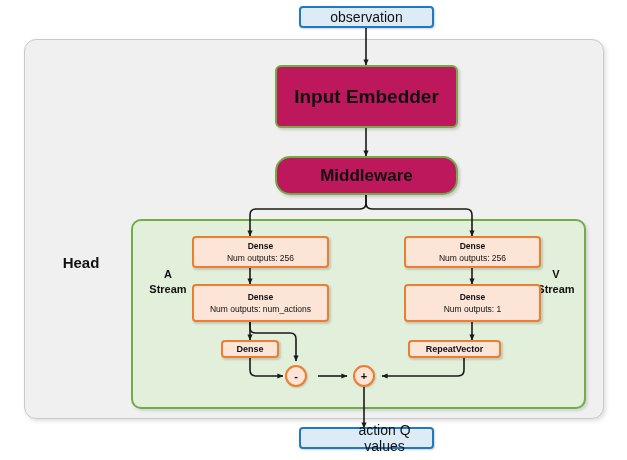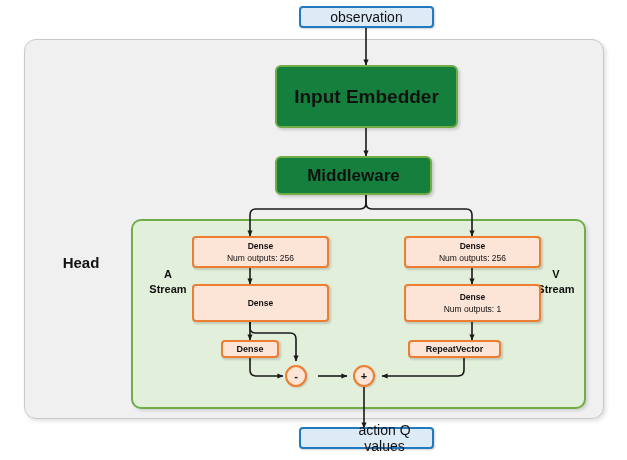--- a/index.html
+++ b/index.html
@@ -8,21 +8,21 @@
   #stage{position:relative;width:627px;height:460px;}
   svg.layer{position:absolute;left:0;top:0;width:627px;height:460px;}
 
   .node{position:absolute;box-sizing:border-box;display:flex;
         flex-direction:column;align-items:center;justify-content:center;
         text-align:center;}
 
   .io-node{background:#ddebf7;border:2px solid #1f7ac0;border-radius:4px;
            font-size:14px;color:#111;box-shadow:1px 1px 2px rgba(0,0,0,.18);}
 
-  .green-node{background:#15803d;border:2px solid #70ad47;border-radius:6px;
+  .green-node{background:#be185d;border:2px solid #70ad47;border-radius:6px;
               font-weight:bold;color:#111;
               box-shadow:2px 2px 3px rgba(0,0,0,.16);}
 
   .orange-node{background:#fce4d6;border:2px solid #ed7d31;border-radius:4px;
                color:#111;box-shadow:1.5px 1.5px 2px rgba(0,0,0,.15);}
   .orange-node .l1{font-size:8.5px;font-weight:bold;line-height:12px;}
   .orange-node .l2{font-size:8.5px;line-height:12px;text-align:center;}
   .orange-node.single{font-size:9px;font-weight:bold;}
 
   .panel-outer{position:absolute;background:#f0f0f0;border:1px solid #c9c9c9;
@@ -90,21 +90,21 @@
   </div>
 
   <div class="node io-node" style="left:299px;top:427px;width:135px;height:22px;padding-left:36px;">
     <span>action Q values</span>
   </div>
 
   <div class="node green-node" style="left:275px;top:65px;width:183px;height:63px;font-size:19px;">
     <span>Input Embedder</span>
   </div>
 
-  <div class="node green-node" style="left:275px;top:156px;width:157px;height:39px;font-size:17px;">
+  <div class="node green-node" style="left:275px;top:156px;width:183px;height:39px;font-size:17px;border-radius:15px;">
     <span>Middleware</span>
   </div>
 
   <div class="side-label head-label" style="left:33px;top:253px;width:96px;">
     <div>Head</div>
   </div>
 
   <div class="side-label stream-label" style="left:140px;top:267px;width:56px;">
     <div>A</div>
     <div>Stream</div>
@@ -115,20 +115,21 @@
     <div>Stream</div>
   </div>
 
   <div class="node orange-node" style="left:192px;top:236px;width:137px;height:32px;">
     <span class="l1">Dense</span>
     <span class="l2">Num outputs: 256</span>
   </div>
 
   <div class="node orange-node" style="left:192px;top:284px;width:137px;height:38px;">
     <span class="l1">Dense</span>
+    <span class="l2">Num outputs: num_actions</span>
   </div>
 
   <div class="node orange-node single" style="left:221px;top:340px;width:58px;height:18px;">
     <span>Dense</span>
   </div>
 
   <div class="node orange-node" style="left:404px;top:236px;width:137px;height:32px;">
     <span class="l1">Dense</span>
     <span class="l2">Num outputs: 256</span>
   </div>

